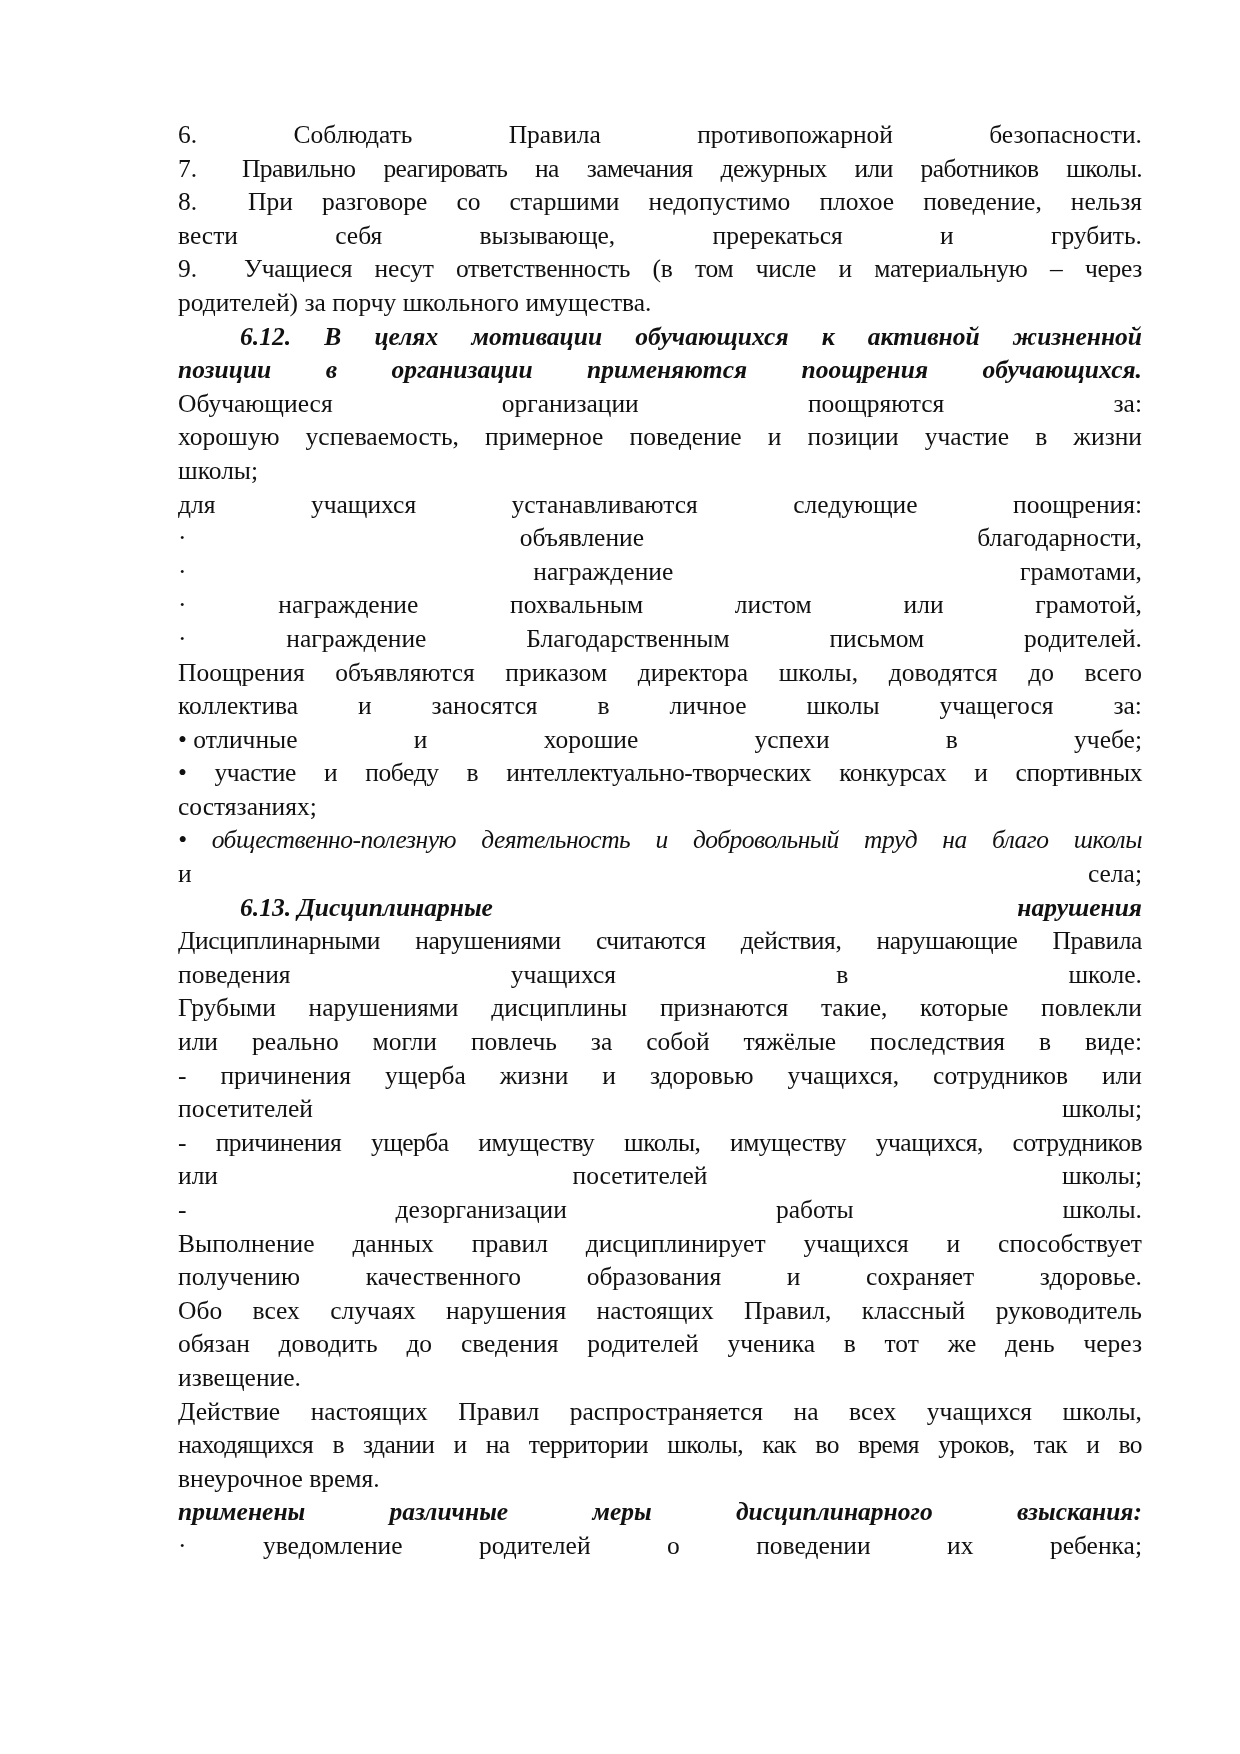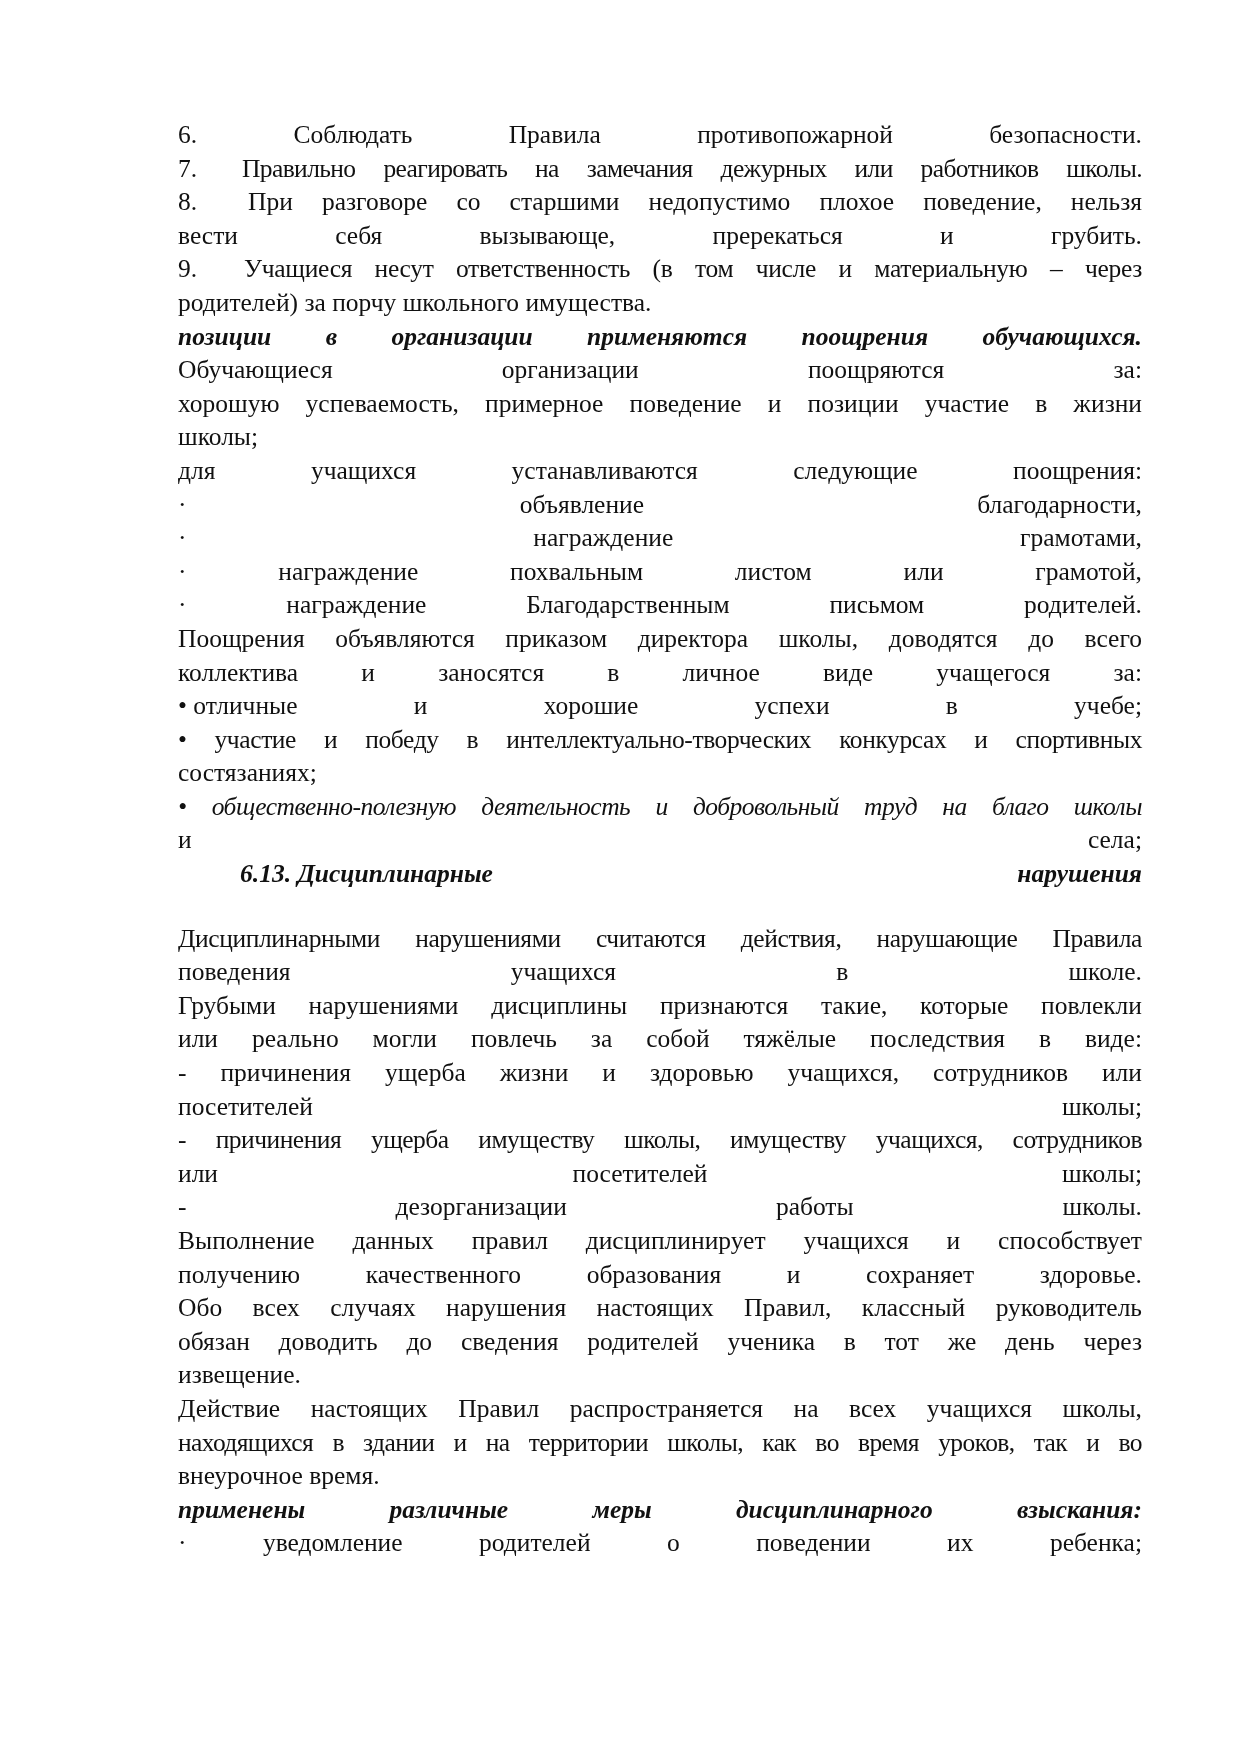--- a/index.html
+++ b/index.html
@@ -43,20 +43,24 @@
     <span>пререкаться</span>
     <span>и</span>
     <span>грубить.</span>
   </div>
   <div class="ln fill" style="justify-content:flex-start;">
     <span style="width:66px;">9.</span>
     <span style="flex:1;text-align:justify;text-align-last:justify;white-space:normal;letter-spacing:-0.3px;">Учащиеся несут ответственность (в том числе и материальную – через</span>
   </div>
   <div class="ln last">родителей) за порчу школьного имущества.</div>
 
+  <div class="ln ind b">
+    <span>6.12.</span>
+    <span>В целях мотивации обучающихся к активной жизненной</span>
+  </div>
   <div class="ln fill b">
     <span>позиции</span>
     <span>в</span>
     <span>организации</span>
     <span>применяются</span>
     <span>поощрения</span>
     <span>обучающихся.</span>
   </div>
   <div class="ln fill">
     <span>Обучающиеся</span>
@@ -98,21 +102,21 @@
     <span>письмом</span>
     <span>родителей.</span>
   </div>
   <div class="ln">Поощрения объявляются приказом директора школы, доводятся до всего</div>
   <div class="ln fill">
     <span>коллектива</span>
     <span>и</span>
     <span>заносятся</span>
     <span>в</span>
     <span>личное</span>
-    <span>виде</span>
+    <span>школы</span>
     <span>учащегося</span>
     <span>за:</span>
   </div>
   <div class="ln fill">
     <span>• отличные</span>
     <span>и</span>
     <span>хорошие</span>
     <span>успехи</span>
     <span>в</span>
     <span>учебе;</span>
@@ -122,21 +126,21 @@
   <div class="ln" style="letter-spacing:-0.5px;font-style:italic;">• общественно-полезную деятельность и добровольный труд на благо школы</div>
   <div class="ln fill">
     <span>и</span>
     <span>села;</span>
   </div>
 
   <div class="ln fill b ind">
     <span><span>6.13.</span> <span>Дисциплинарные</span></span>
     <span>нарушения</span>
   </div>
-  <div class="ln" style="letter-spacing:-0.4px;margin-top:31px;">Дисциплинарными нарушениями считаются действия, нарушающие Правила</div>
+  <div class="ln" style="letter-spacing:-0.4px;">Дисциплинарными нарушениями считаются действия, нарушающие Правила</div>
   <div class="ln fill">
     <span>поведения</span>
     <span>учащихся</span>
     <span>в</span>
     <span>школе.</span>
   </div>
   <div class="ln">Грубыми нарушениями дисциплины признаются такие, которые повлекли</div>
   <div class="ln">или реально могли повлечь за собой тяжёлые последствия в виде:</div>
   <div class="ln">- причинения ущерба жизни и здоровью учащихся, сотрудников или</div>
   <div class="ln fill">

